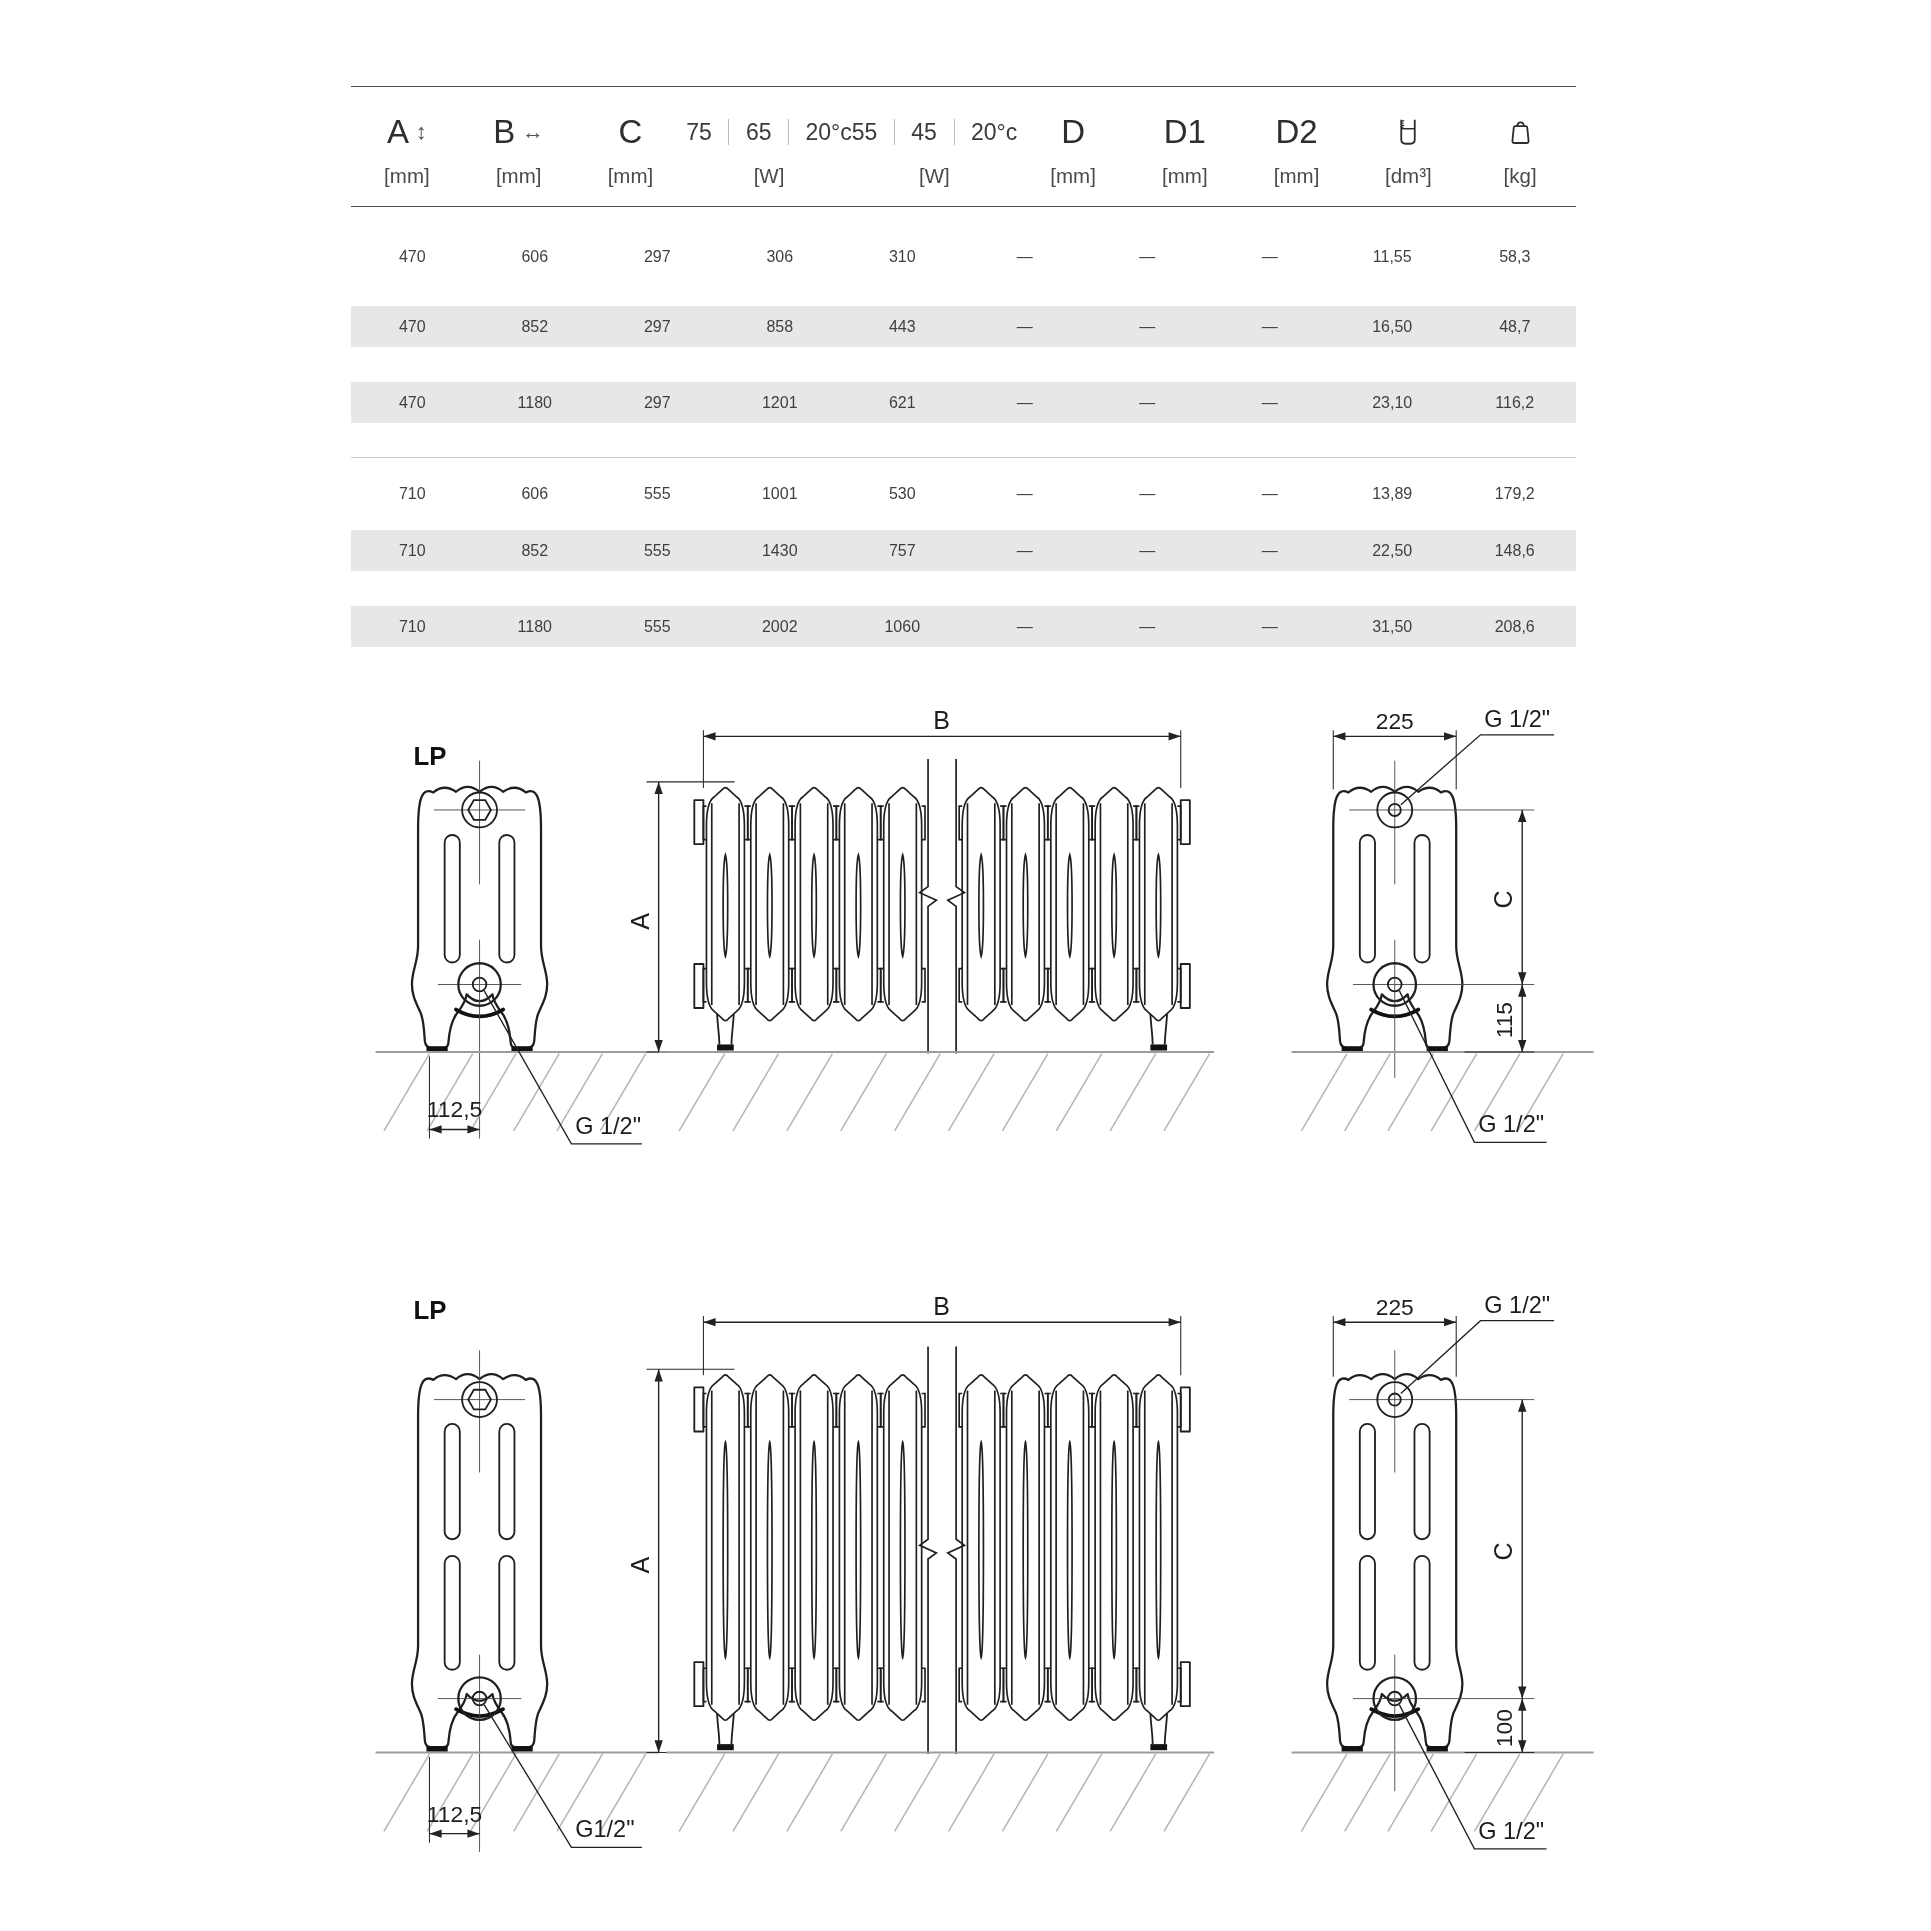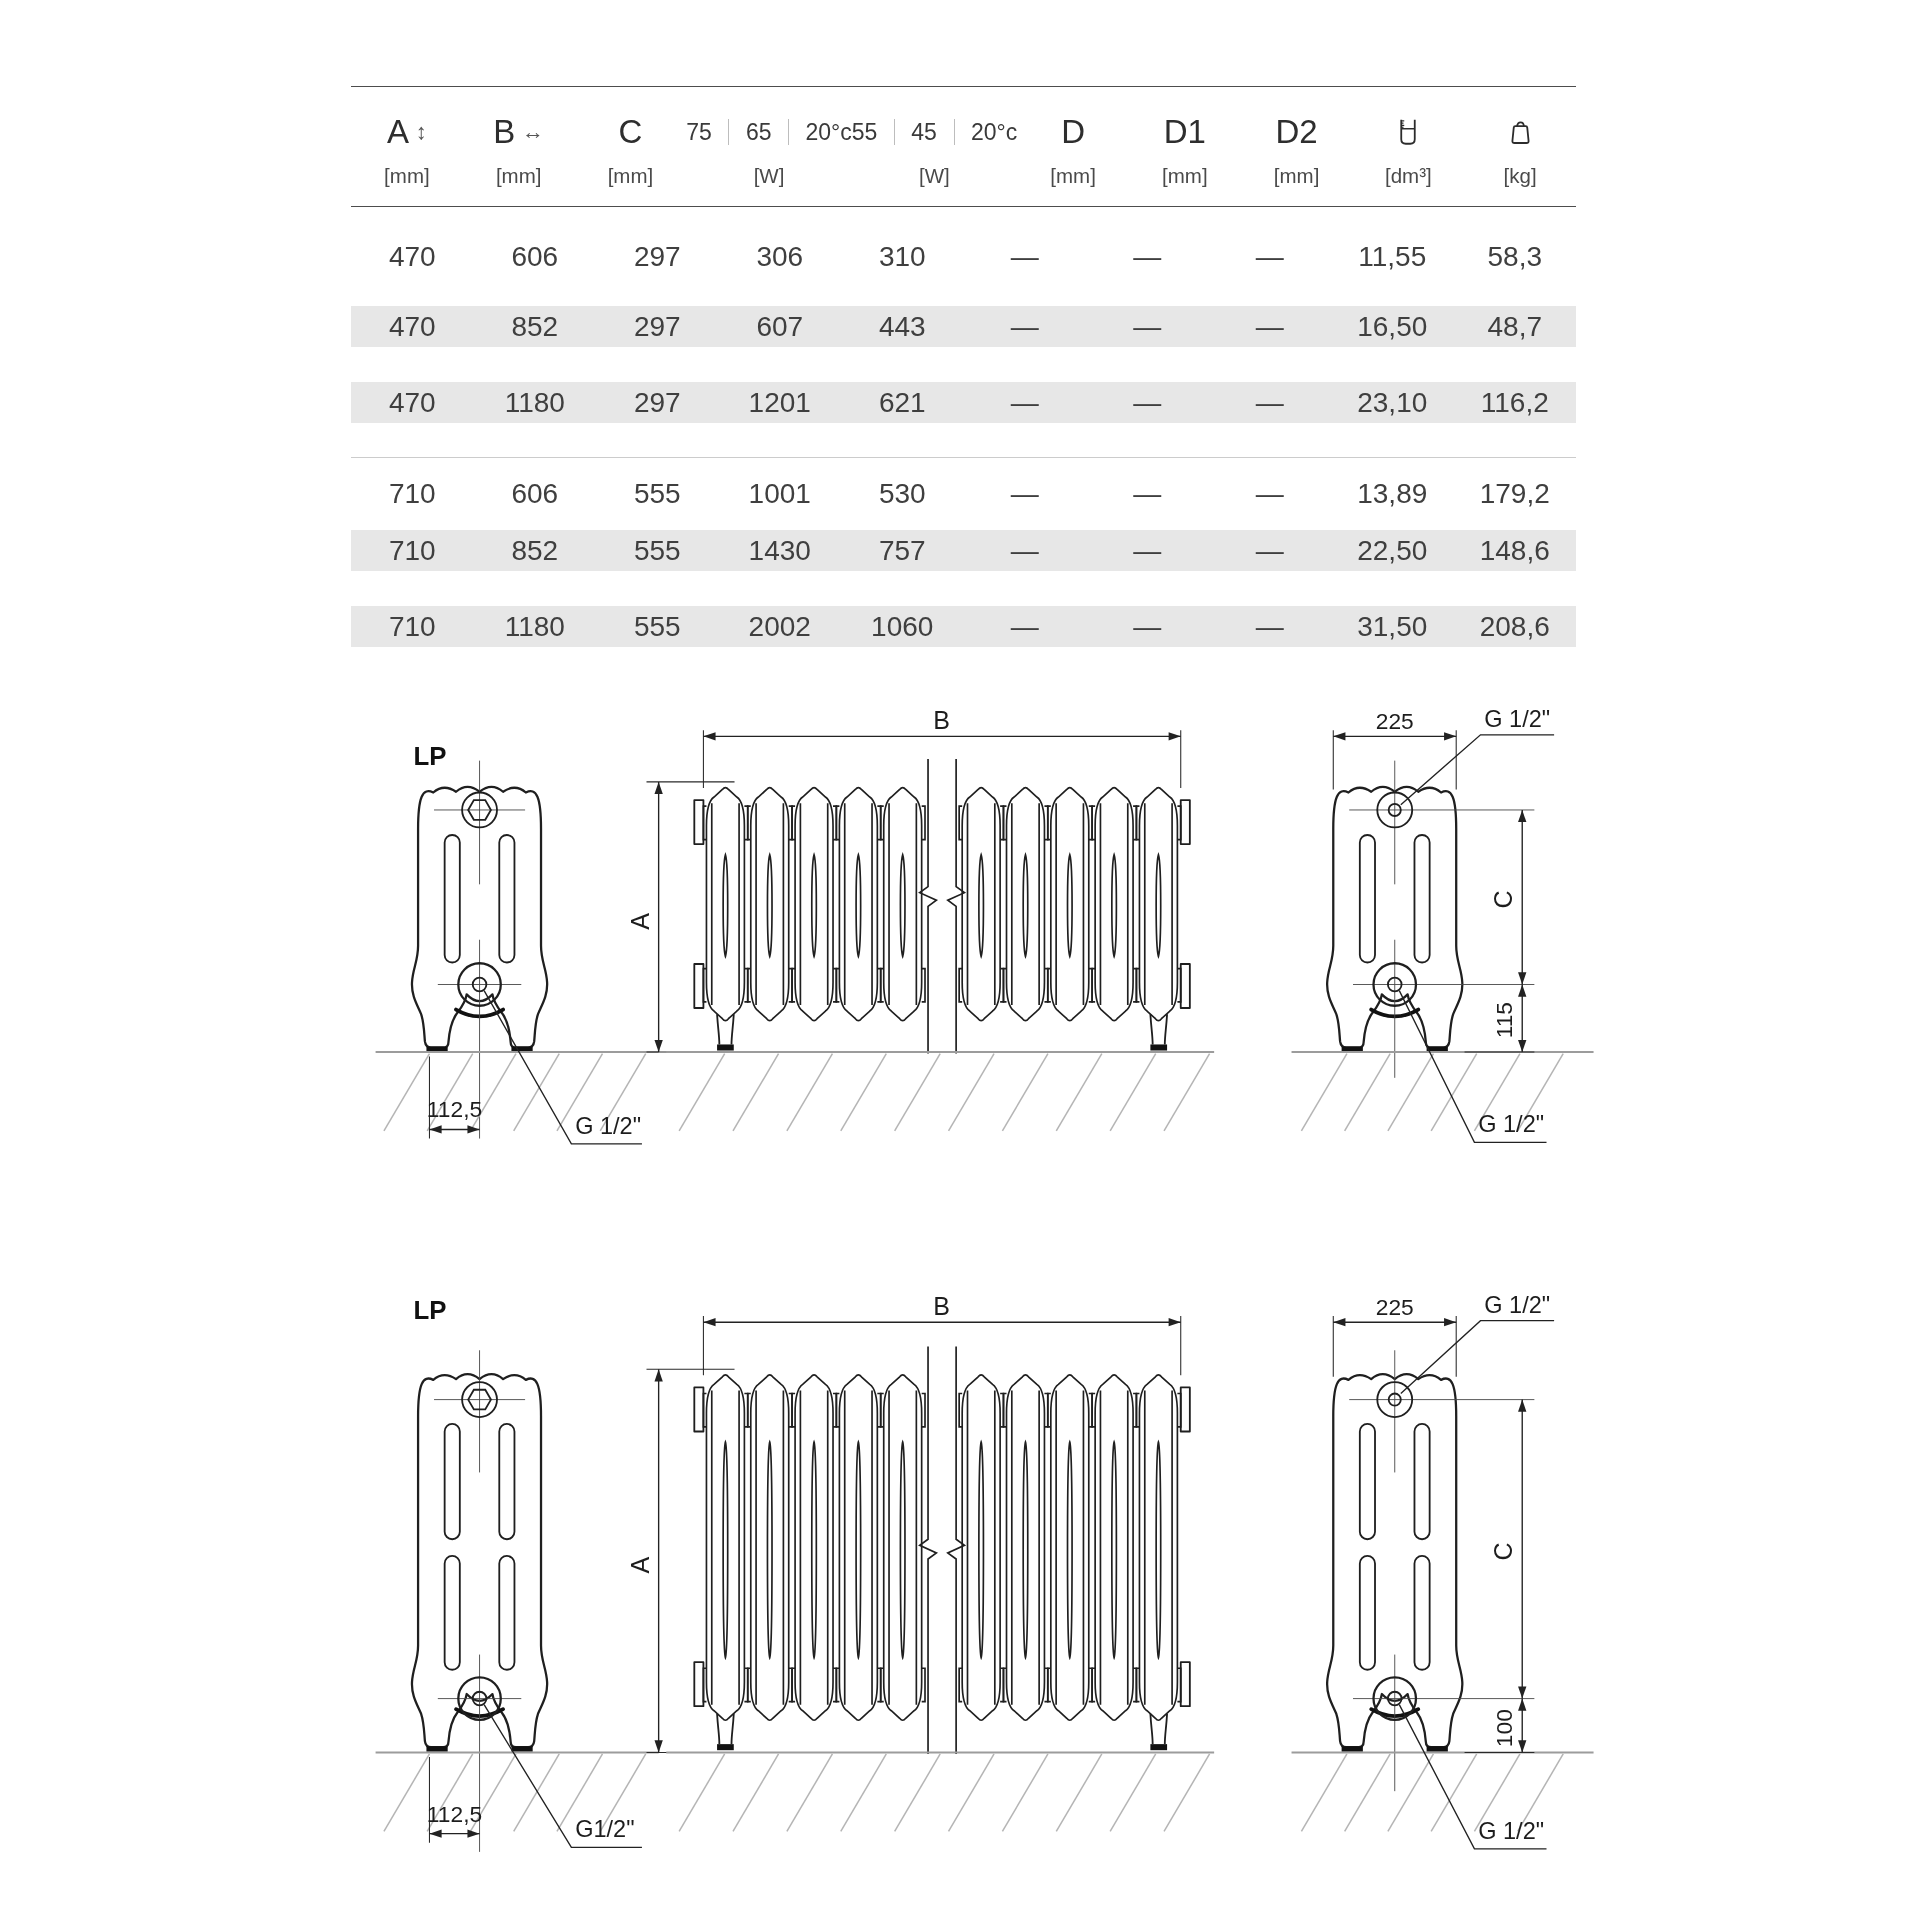--- a/index.html
+++ b/index.html
@@ -15,21 +15,21 @@
   .hcell{text-align:center;}
   .hlab{height:44px;display:flex;align-items:center;justify-content:center;gap:6.8px;
         font-size:33px;color:#2e2e2e;font-weight:400;}
   .harrow{font-size:22px;color:#555;}
   .temps{gap:12px;}
   .temps .num{font-size:23px;color:#3a3a3a;}
   .vsep{width:0.8px;height:26px;background:#bdbdbd;margin:0 4.6px;}
   .hunit{margin-top:10px;font-size:20.5px;color:#4a4a4a;}
   .hicon{display:inline-block;}
   .trow{display:grid;grid-template-columns:repeat(10,1fr);align-items:center;
-        text-align:center;font-size:28px;color:#3f3f3f;}
+        text-align:center;font-size:16px;color:#3f3f3f;}
   .r1{height:99px;}
   .plain{height:72px;}
   .band{height:41px;background:#e7e7e7;}
   .gap{margin-top:35px;}
   .divider{margin-top:34px;border-top:1.5px solid #cccccc;box-sizing:content-box;}
 
   
   #drawings{position:absolute;left:326px;top:706px;}
   .outline{fill:none;stroke:#1f1f1f;stroke-width:3;stroke-linejoin:round;}
   .det{fill:none;stroke:#1f1f1f;stroke-width:2.4;stroke-linejoin:round;}
@@ -146,21 +146,21 @@
         <div class="tcell">—</div>
         <div class="tcell">—</div>
         <div class="tcell">—</div>
         <div class="tcell">11,55</div>
         <div class="tcell">58,3</div>
       </div>
         <div class="trow band">
         <div class="tcell">470</div>
         <div class="tcell">852</div>
         <div class="tcell">297</div>
-        <div class="tcell">607</div>
+        <div class="tcell">858</div>
         <div class="tcell">443</div>
         <div class="tcell">—</div>
         <div class="tcell">—</div>
         <div class="tcell">—</div>
         <div class="tcell">16,50</div>
         <div class="tcell">48,7</div>
       </div>
         <div class="trow band gap">
         <div class="tcell">470</div>
         <div class="tcell">1180</div>

